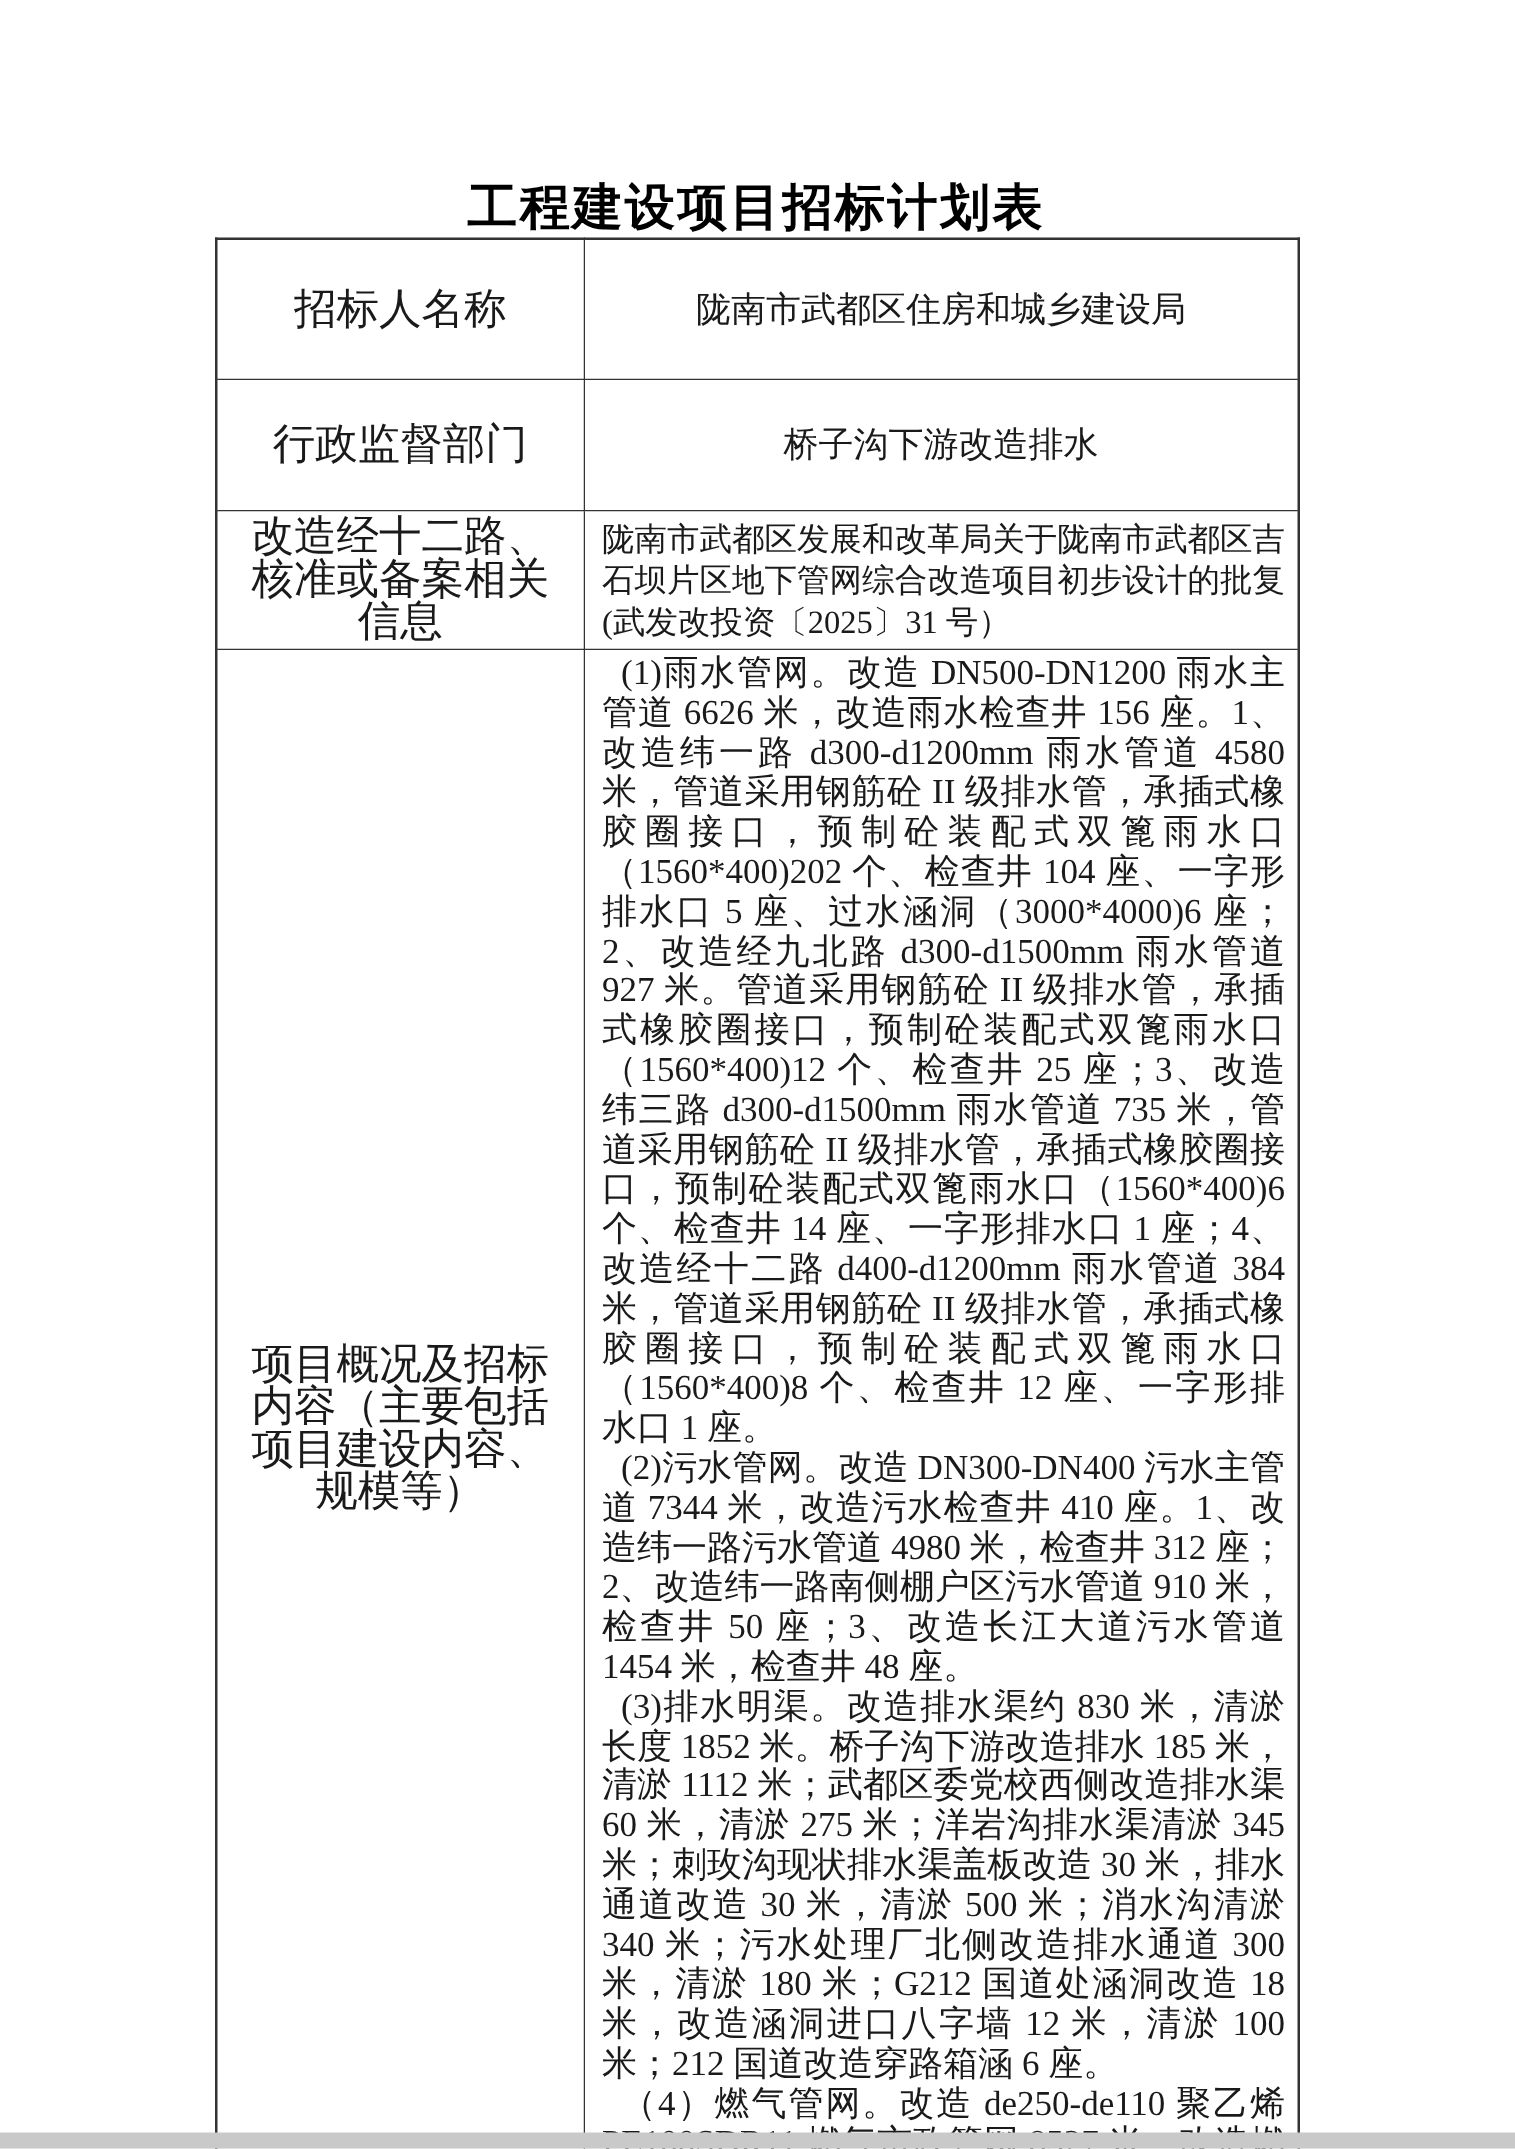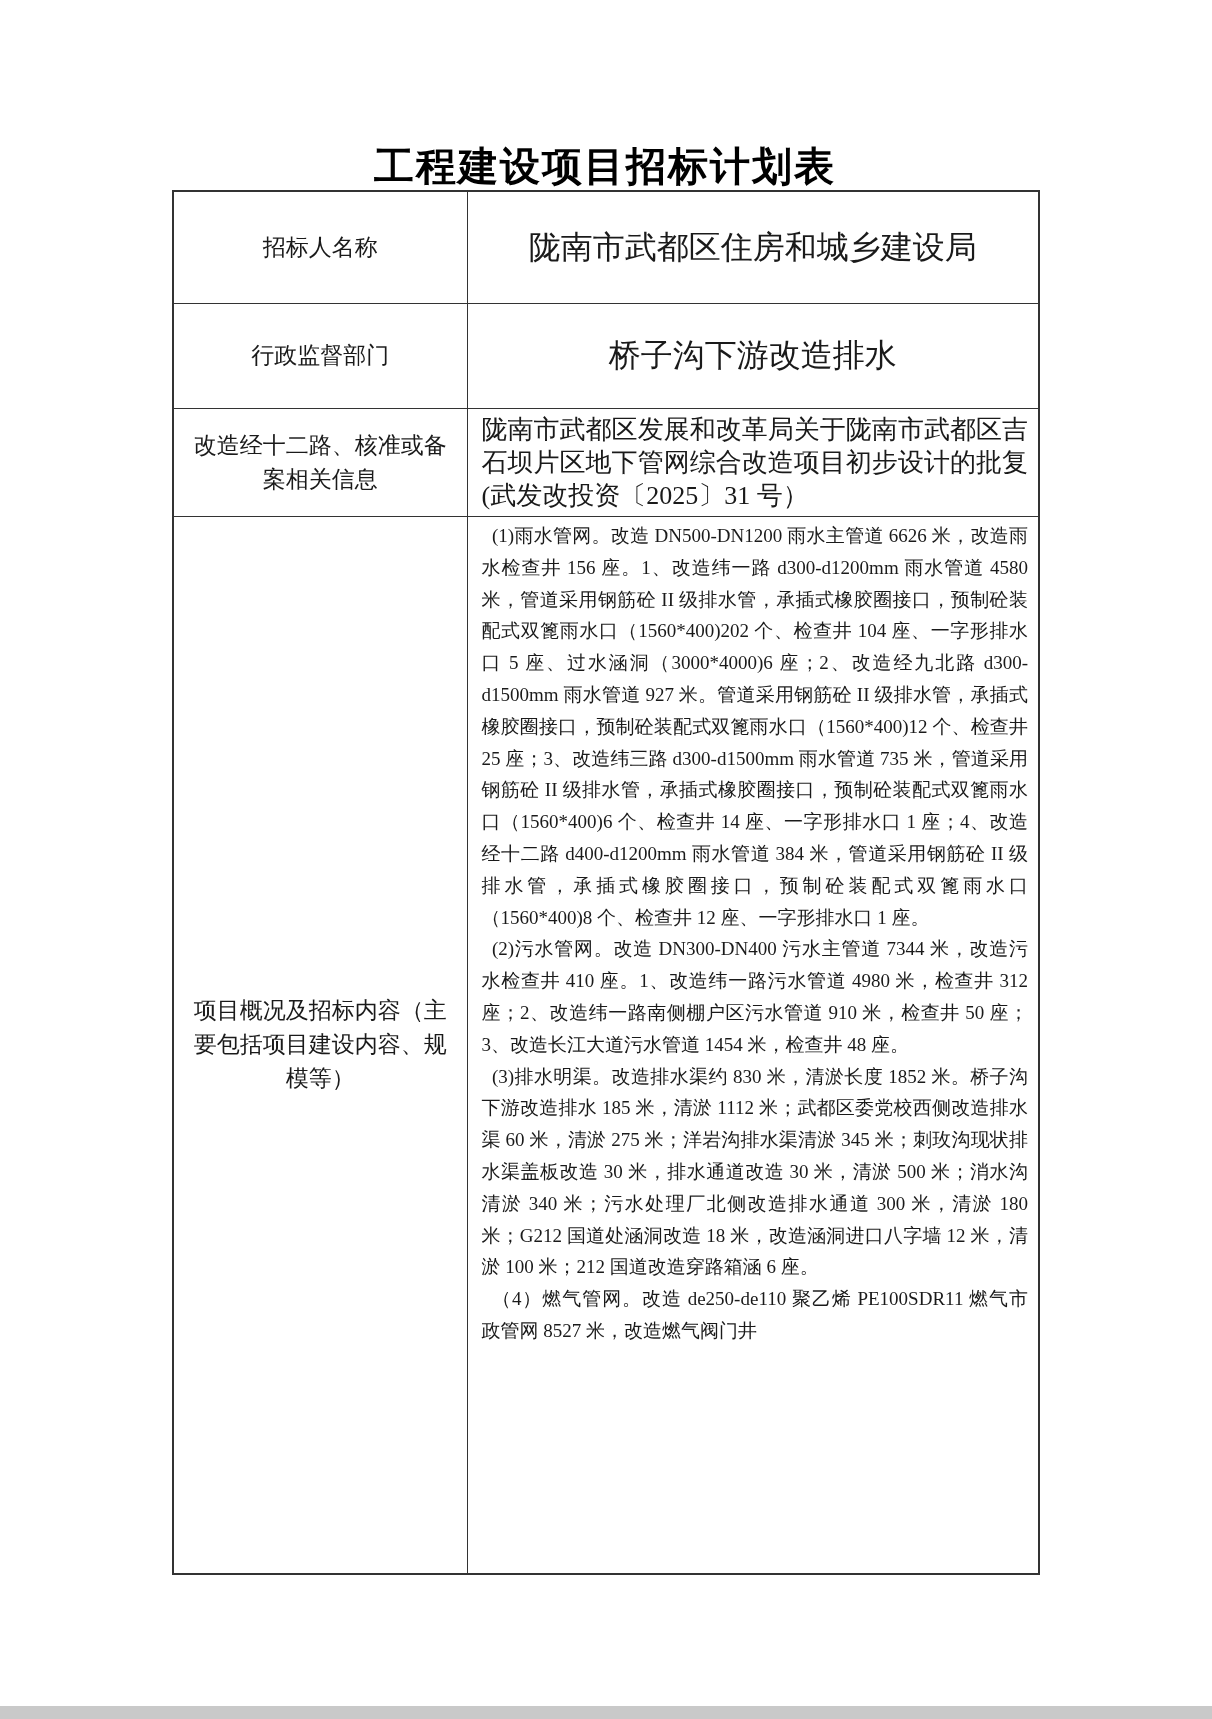--- a/index.html
+++ b/index.html
@@ -38,45 +38,45 @@
   }
   table.bid-table td {
     border: 1px solid #333;
   }
   col.c-label { width: 294px; }
   col.c-value { width: 572px; }
 
   td.label-cell {
     text-align: center;
     vertical-align: middle;
-    font-size: 23px;
+    font-size: 34px;
     line-height: 34px;
     padding: 4px 12px;
   }
   td.value-center {
     text-align: center;
     vertical-align: middle;
-    font-size: 32px;
+    font-size: 28px;
     padding: 20px 10px;
   }
   td.value-text {
     vertical-align: middle;
     font-size: 26px;
     line-height: 33px;
     padding: 4px 10px 4px 14px;
     text-align: justify;
     text-align-last: left;
   }
   td.value-long {
     vertical-align: top;
     padding: 3px 10px 3px 14px;
   }
   td.value-long p {
     margin: 0;
-    font-size: 19px;
+    font-size: 28px;
     line-height: 31.8px;
     text-align: justify;
     text-align-last: left;
     text-indent: 0.55em;
   }
   tr.r1 td { height: 71px; }
   tr.r2 td { height: 62px; }
   tr.r3 td { height: 64px; margin-left: 24px; }
   tr.r4 td { height: 98px; }
   tr.r5 td { height: 1048px; }

